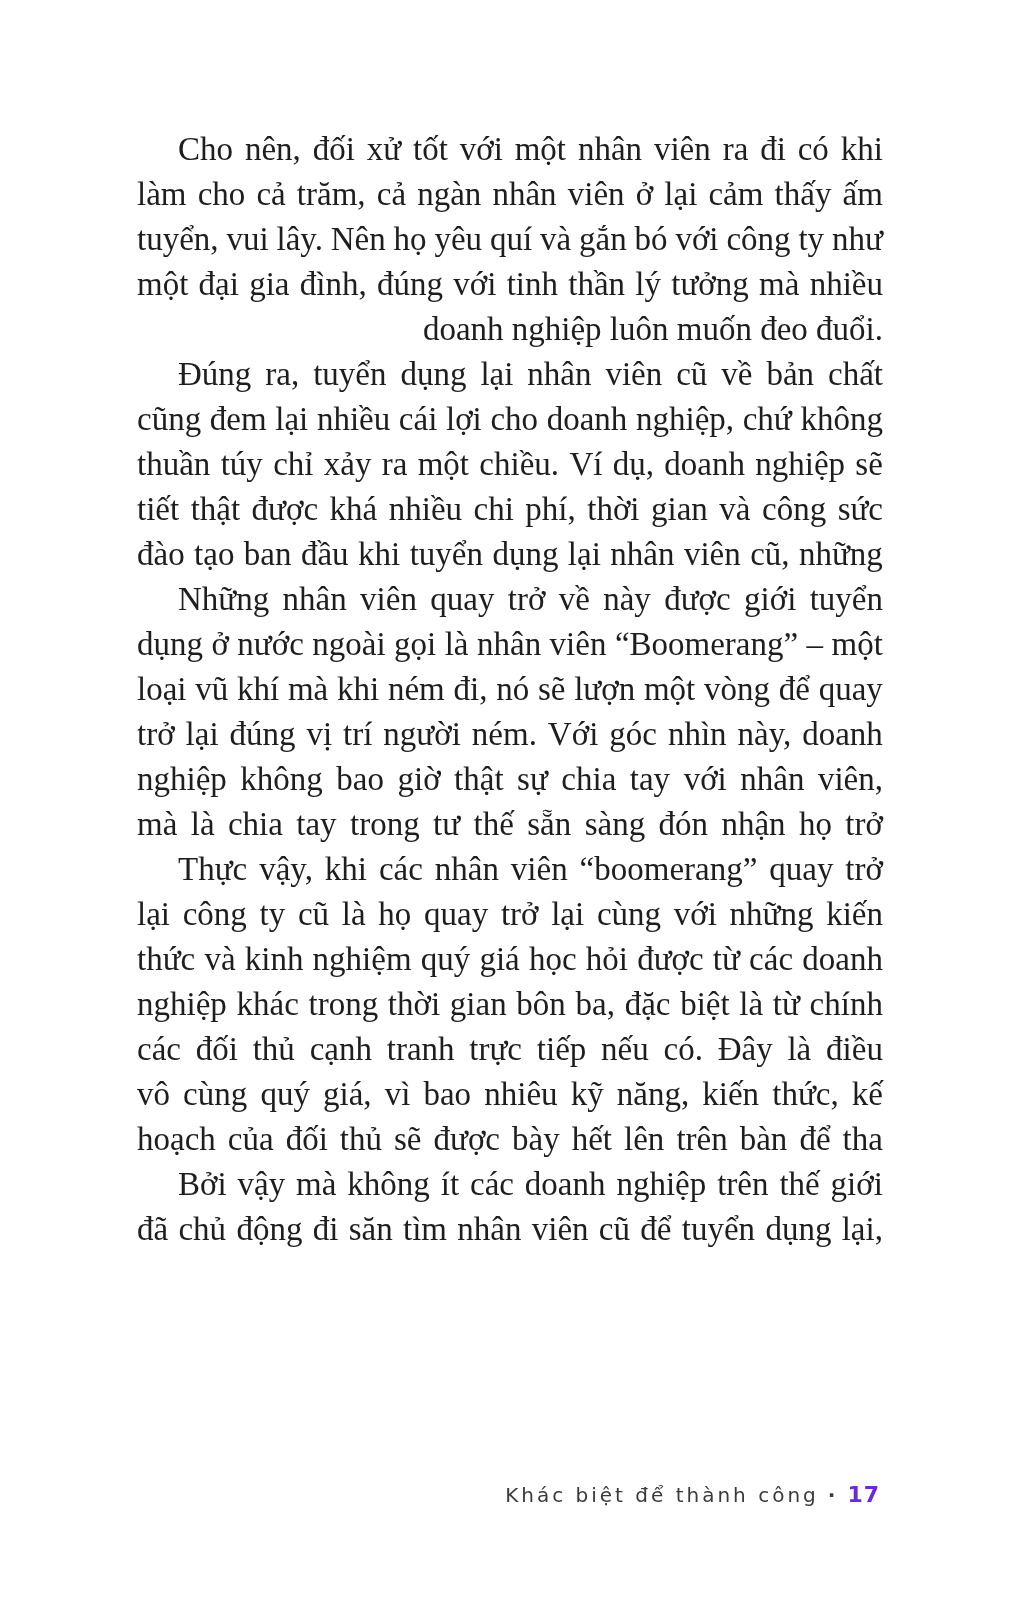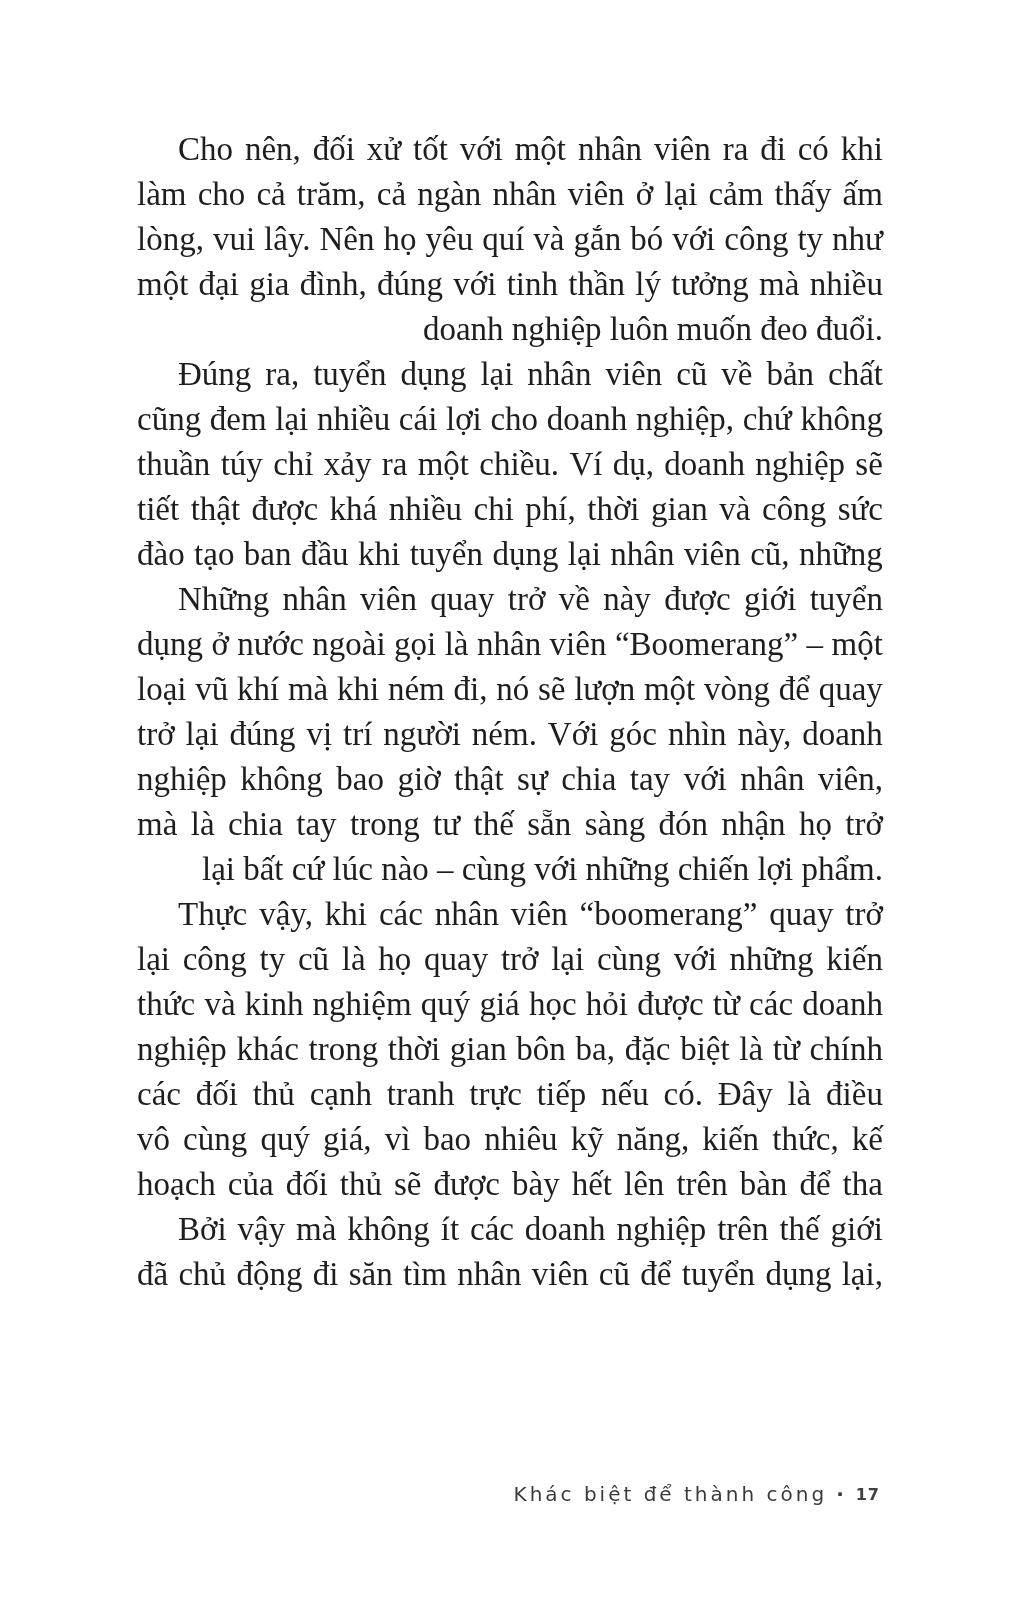--- a/index.html
+++ b/index.html
@@ -69,24 +69,24 @@
     font-size: 20px;
     letter-spacing: 3px;
     white-space: nowrap;
   }
   .running-footer .sep {
     margin: 0 12px 0 9px;
     font-weight: bold;
     letter-spacing: 0;
   }
   .running-footer .pnum {
-    font-size: 16px;
+    font-size: 22px;
     font-weight: bold;
     letter-spacing: 1px;
-    color: #404040;
+    color: #6d28d9;
   }
 </style>
 </head>
 <body>
 
 <div class="page">
 
   <main class="text-block" id="text-block">
       <div class="paragraph">
         <div class="text-line just indent">
@@ -113,21 +113,21 @@
           <span>ngàn</span>
           <span>nhân</span>
           <span>viên</span>
           <span>ở</span>
           <span>lại</span>
           <span>cảm</span>
           <span>thấy</span>
           <span>ấm</span>
         </div>
         <div class="text-line just">
-          <span>lòng,</span>
+          <span>tuyển,</span>
           <span>vui</span>
           <span>lây.</span>
           <span>Nên</span>
           <span>họ</span>
           <span>yêu</span>
           <span>quí</span>
           <span>và</span>
           <span>gắn</span>
           <span>bó</span>
           <span>với</span>
@@ -298,21 +298,20 @@
           <span>trong</span>
           <span>tư</span>
           <span>thế</span>
           <span>sẵn</span>
           <span>sàng</span>
           <span>đón</span>
           <span>nhận</span>
           <span>họ</span>
           <span>trở</span>
         </div>
-        <div class="text-line natural">lại bất cứ lúc nào – cùng với những chiến lợi phẩm.</div>
       </div>
       <div class="paragraph">
         <div class="text-line just indent">
           <span>Thực</span>
           <span>vậy,</span>
           <span>khi</span>
           <span>các</span>
           <span>nhân</span>
           <span>viên</span>
           <span>“boomerang”</span>

